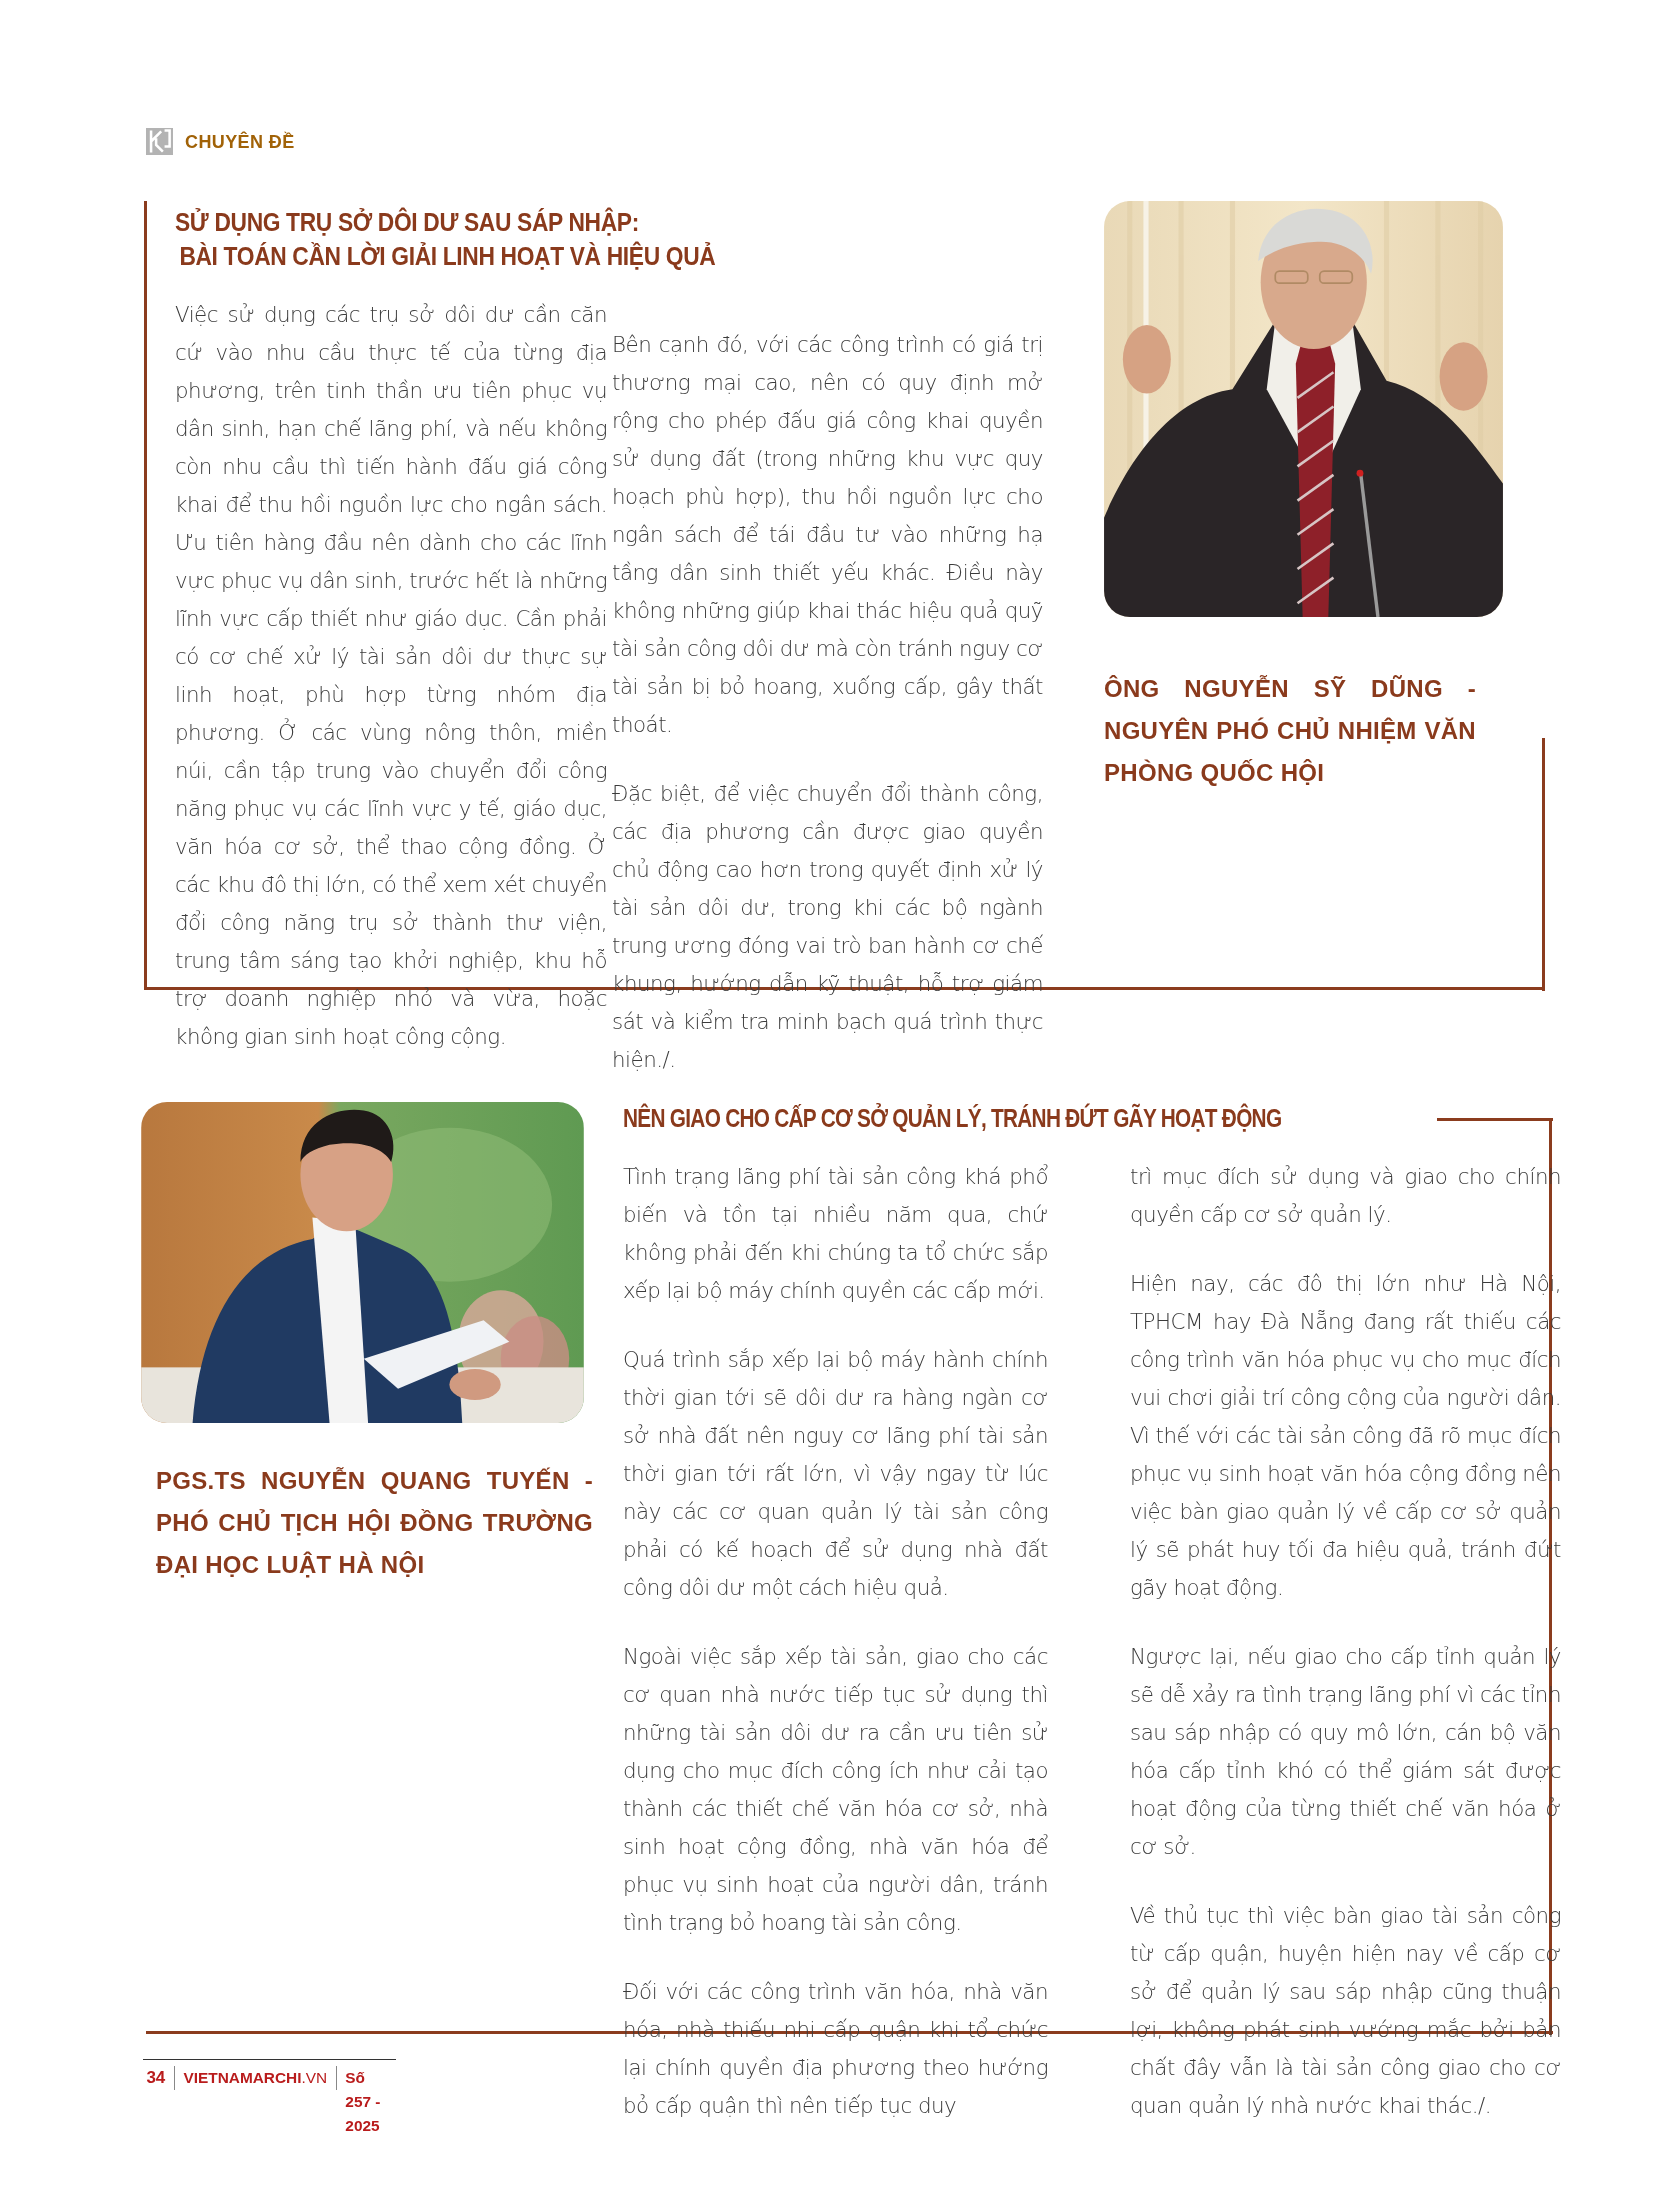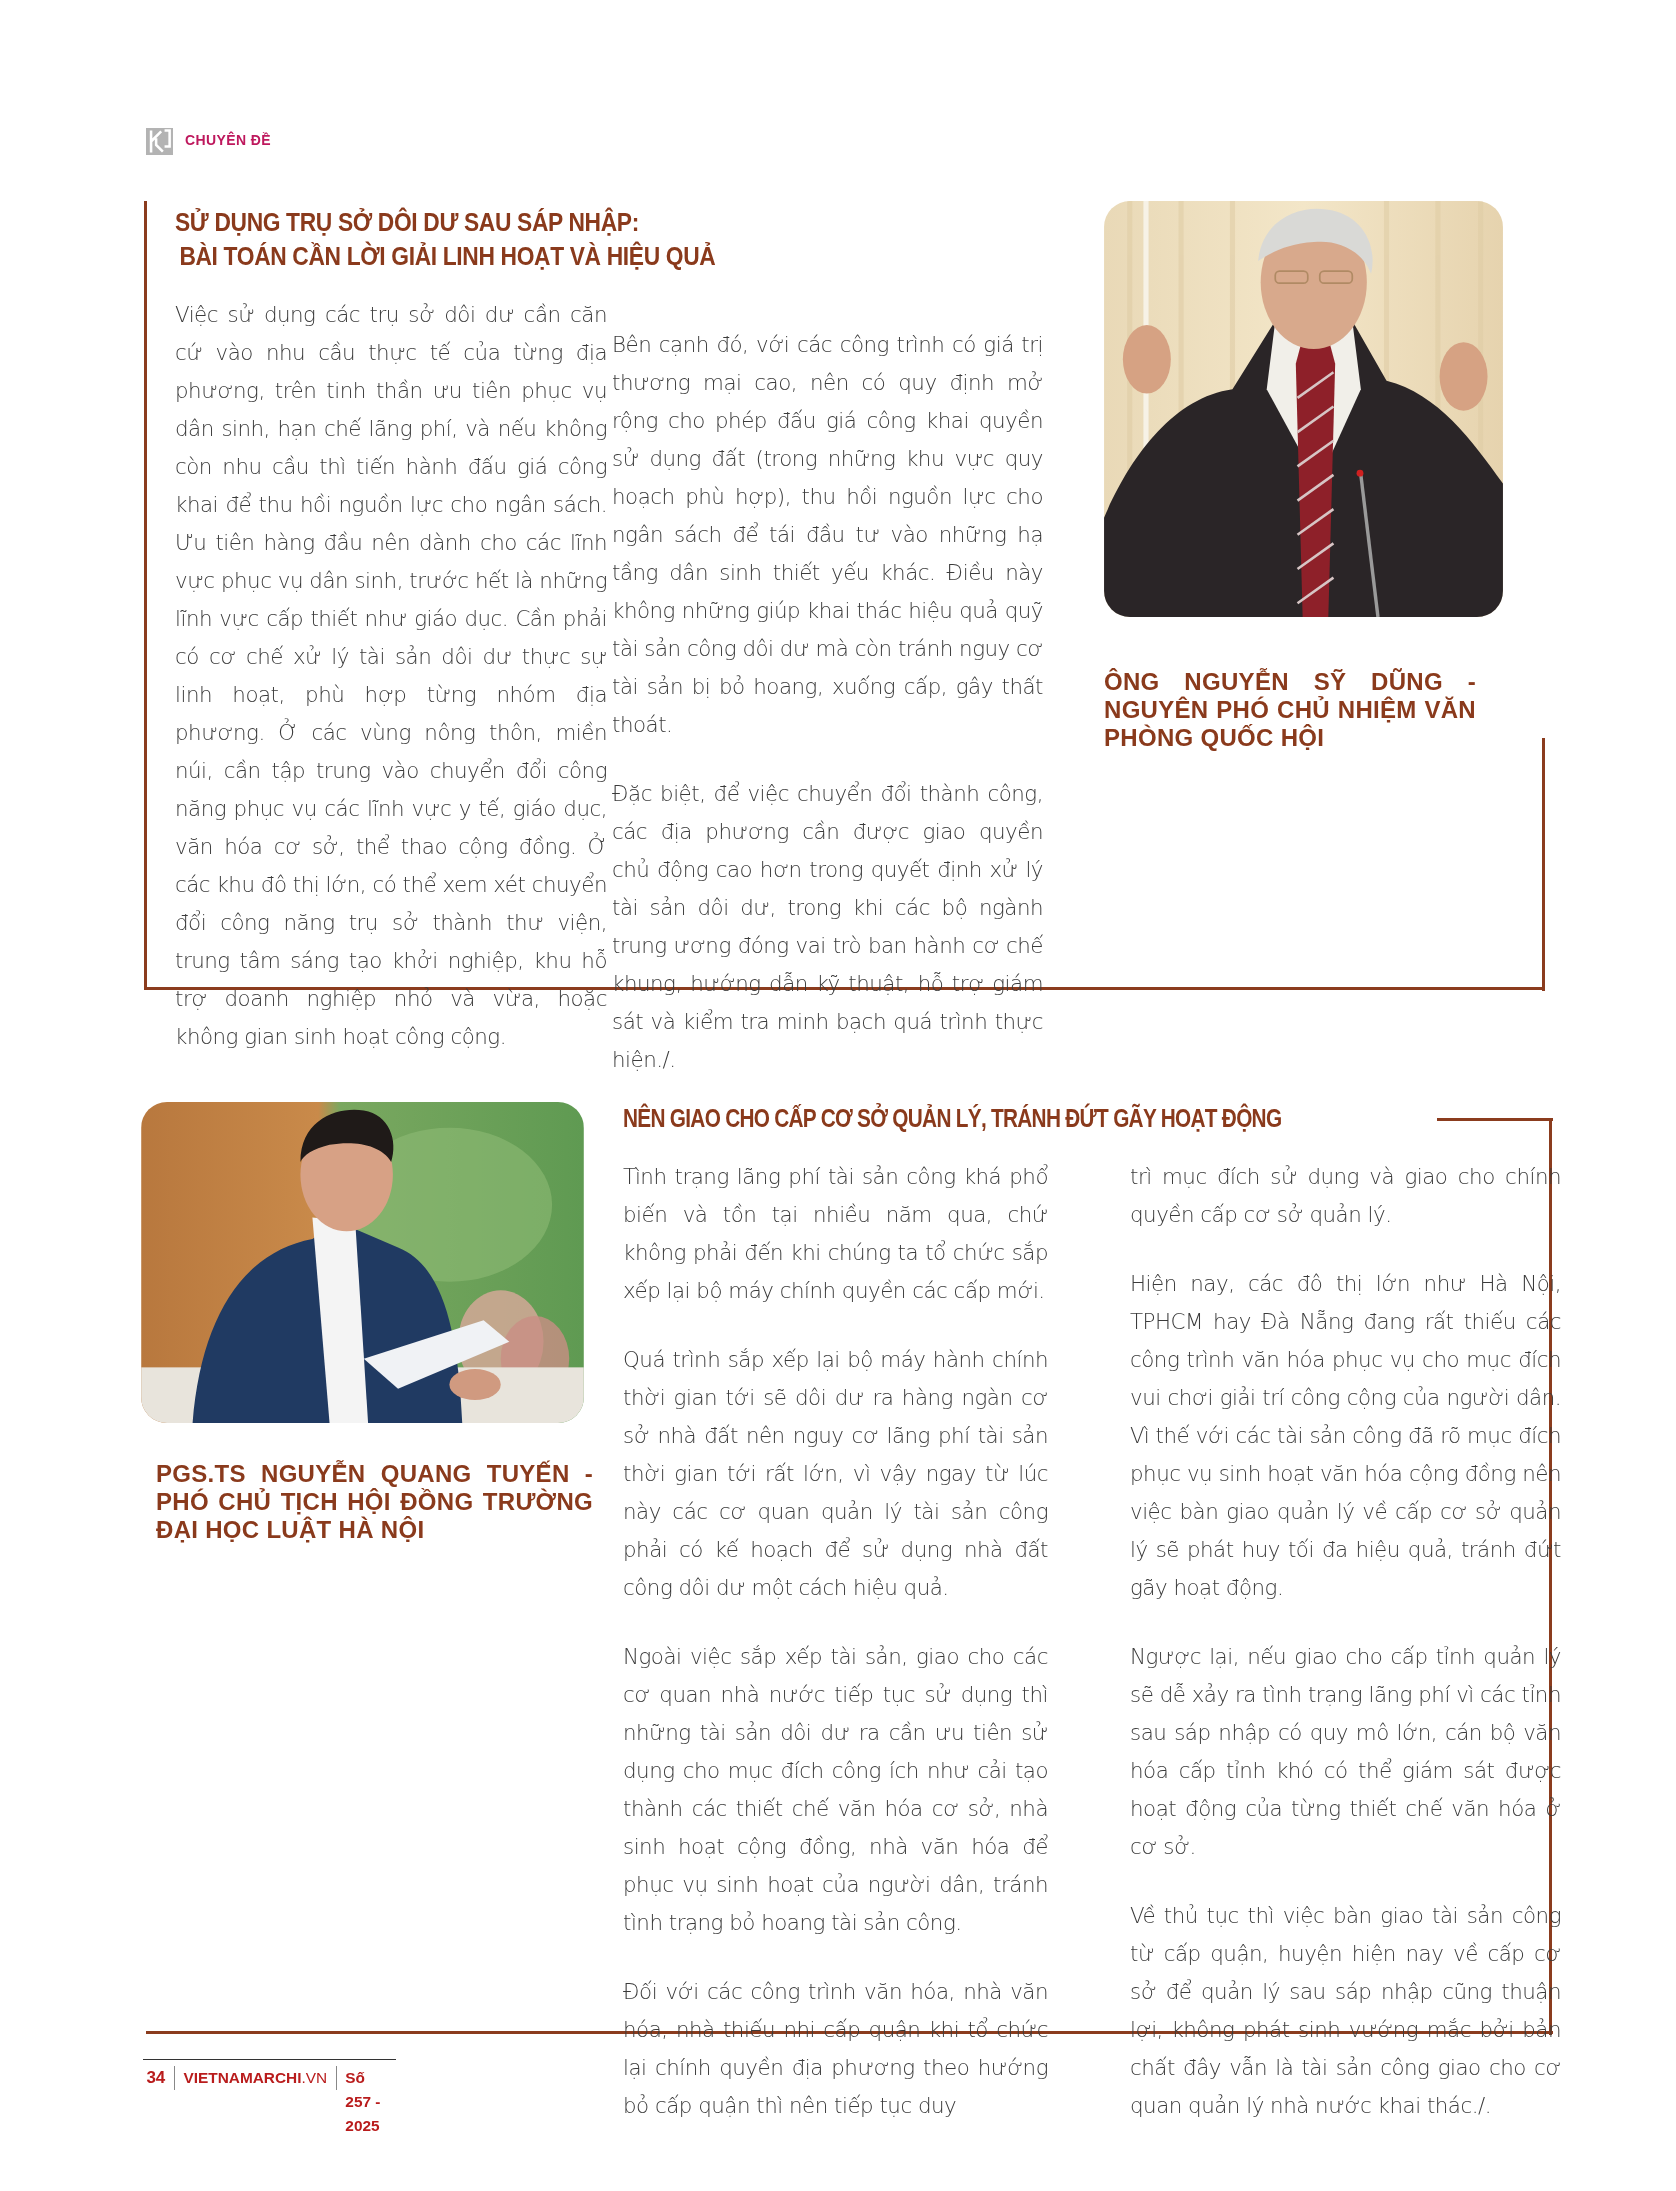--- a/index.html
+++ b/index.html
@@ -5,21 +5,21 @@
   html, body { margin:0; padding:0; }
   body {
     width:1676px; height:2192px; position:relative; overflow:hidden;
     background:#ffffff;
     font-family:"Liberation Sans","DejaVu Sans",sans-serif;
     color:#3a3a3a;
   }
   .abs { position:absolute; }
   
   .logo { left:146px; top:128px; width:27px; height:27px; }
-  .section-label { left:185px; top:132px; font-size:14px; font-weight:bold; color:#be185d; letter-spacing:0.4px; }
+  .section-label { left:185px; top:132px; font-size:18px; font-weight:bold; color:#a16207; letter-spacing:0.4px; }
   .rule-v { background:#8b3c1e; width:3.4px; }
   .rule-h { background:#8b3c1e; height:3.4px; }
   
   .title {
     font-family:"Liberation Sans","DejaVu Sans",sans-serif;
     font-weight:bold; color:#8a3a1c; font-size:26.5px; line-height:34px;
     letter-spacing:-0.4px; transform:scaleX(0.86); transform-origin:left top;
     white-space:nowrap;
   }
   .title2 {
@@ -32,21 +32,21 @@
     font-family:"DejaVu Sans","Liberation Sans",sans-serif;
     font-size:21.4px; line-height:38px; color:#3b3b3b;
     text-align:justify; font-weight:300;
     letter-spacing:-0.5px;
   }
   .col p { margin:0 0 31px 0; }
   .col p:last-child { margin-bottom:0; }
   
   .photo { border-radius:26px; overflow:hidden; }
   .caption {
-    font-weight:bold; color:#8a3a1c; font-size:24px; line-height:28px;
+    font-weight:bold; color:#8a3a1c; font-size:24px; line-height:42px;
     text-align:justify; text-align-last:left; letter-spacing:0.3px;
   }
   
   .footer { top:2059px; left:143px; height:31px; display:flex; align-items:center;
             font-size:15.4px; color:#b91c1c; border-top:1.7px solid #333; width:253px; }
   .footer .cell { padding:0 8.6px; border-right:0.9px solid #888; height:24px; line-height:24px; margin-top:5.1px;}
   .footer .cell:last-child { border-right:none; }
 </style>
 </head>
 <body>

